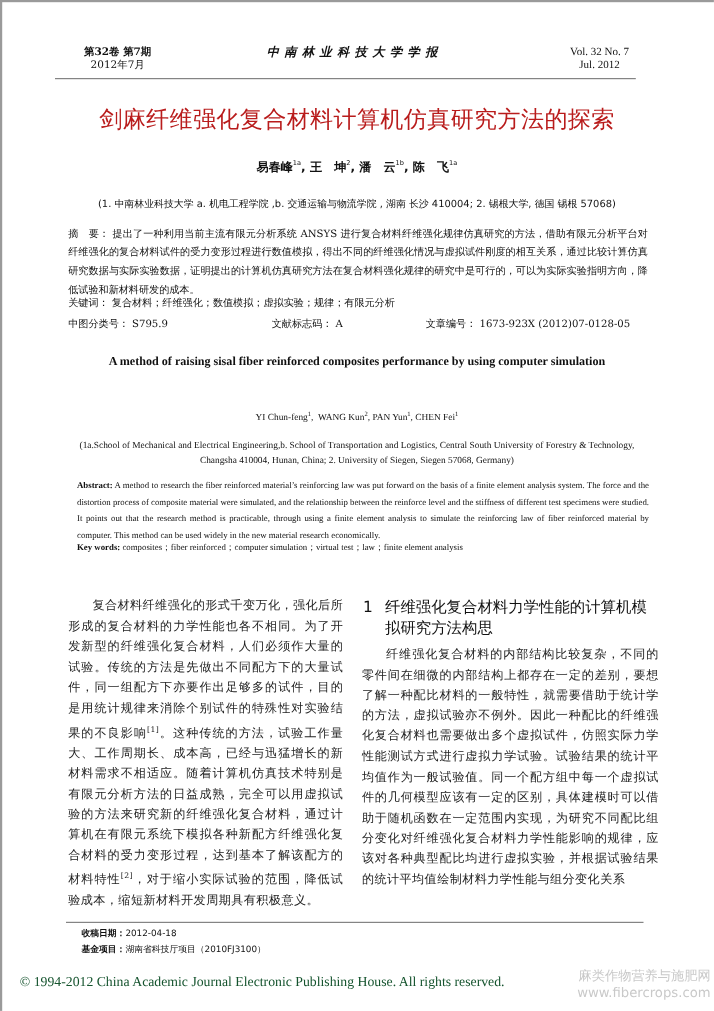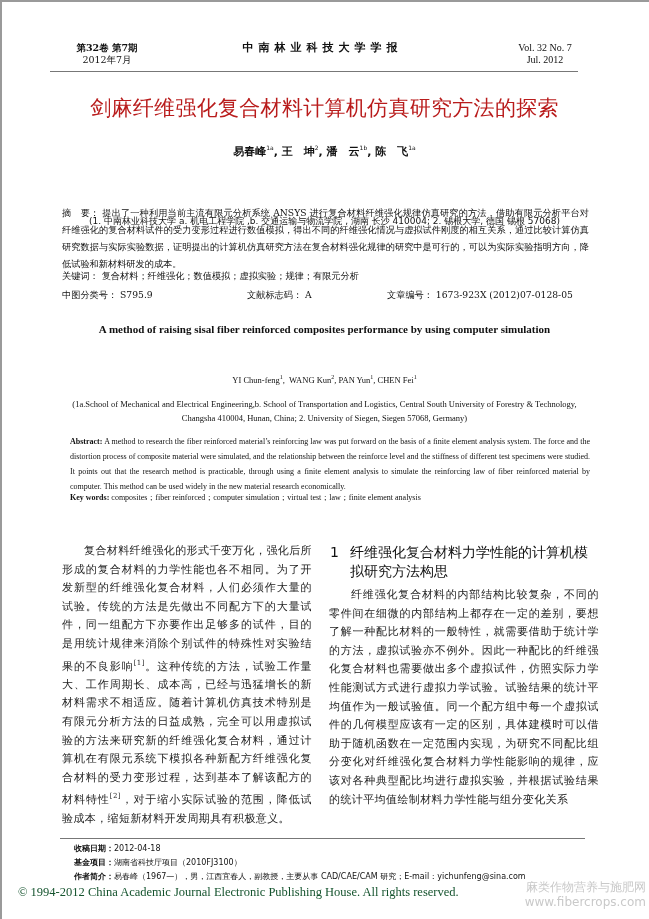--- a/index.html
+++ b/index.html
@@ -4,28 +4,28 @@
 <style>
   html, body { margin:0; padding:0; background:#ffffff; }
   body { width:649px; height:919px; position:relative; overflow:hidden;
          font-family:"DejaVu Serif", serif; color:#111; }
   .frame { position:absolute; left:0; top:0; width:647px; height:917px;
            border-top:2px solid #9a9a9a; border-left:2px solid #9a9a9a; }
   .abs { position:absolute; }
   .hdr-left { left:52px; top:42px; width:110px; font-size:9.5px; line-height:12px; text-align:center; font-weight:bold; }
   .hdr-left .l2 { font-weight:normal; }
   .hdr-center { left:150px; top:42px; width:345px; text-align:center; }
-  .hdr-center .cn { font-size:11px; letter-spacing:5px; font-weight:bold; line-height:12px; font-family:"DejaVu Sans", sans-serif; }
+  .hdr-center .cn { font-size:11px; letter-spacing:5px; font-weight:bold; line-height:12px; font-family:"DejaVu Sans", sans-serif;font-style:italic; }
   .hdr-center .en { font-size:9px; font-weight:bold; line-height:13px; font-family:"Liberation Serif", serif; }
   .hdr-right { left:490px; top:42px; width:110px; text-align:center; font-size:10px; line-height:12px; font-family:"Liberation Serif", serif; }
   .hdr-rule { left:50px; top:71px; width:528px; height:1px; background:#777; }
   .title-cn { left:40px; top:94px; width:569px; text-align:center; font-size:21px; font-family:"DejaVu Sans", sans-serif; letter-spacing:0.3px; color:#b91c1c; }
   .authors-cn { left:40px; top:144px; width:569px; text-align:center; font-size:11px; font-weight:bold; font-family:"DejaVu Sans", sans-serif; }
   .authors-cn sup, .authors-en sup { font-size:6px; font-weight:normal; }
-  .aff-cn { left:40px; top:179px; width:569px; text-align:center; font-size:9px; font-family:"DejaVu Sans", sans-serif;margin-top:36px; }
+  .aff-cn { left:40px; top:179px; width:569px; text-align:center; font-size:9px; font-family:"DejaVu Sans", sans-serif; }
   .abs-cn { left:62px; top:204px; width:527px; font-size:9.2px; line-height:17px; font-family:"DejaVu Serif", serif; text-align:justify; }
   .lbl { font-weight:normal; font-family:"DejaVu Sans", sans-serif; }
   .kw-cn { left:62px; top:269px; width:527px; font-size:9.2px; line-height:14px; }
   .cls-row { left:62px; top:288px; width:527px; font-size:9.2px; line-height:14px; }
   .cls-row span.item { position:absolute; white-space:nowrap; }
   .title-en { left:60px; top:318px; width:529px; text-align:center; font-size:11px; font-weight:bold; line-height:23px; font-family:"Liberation Serif", serif; }
   .authors-en { left:60px; top:374px; width:529px; text-align:center; font-size:8.5px; font-family:"Liberation Serif", serif; }
   .aff-en { left:60px; top:397px; width:529px; text-align:center; font-size:8.5px; line-height:14px; font-family:"Liberation Serif", serif; }
   .abs-en { left:70px; top:434px; width:520px; font-size:8px; line-height:15px; font-family:"Liberation Serif", serif; text-align:justify; }
   .abs-en .lbl-en { font-weight:bold; }
@@ -128,21 +128,20 @@
   <span class="num">1</span><span class="txt">纤维强化复合材料力学性能的计算机模拟研究方法构思</span>
 </div>
 <div class="abs col-right">
   <p>纤维强化复合材料的内部结构比较复杂，不同的零件间在细微的内部结构上都存在一定的差别，要想了解一种配比材料的一般特性，就需要借助于统计学的方法，虚拟试验亦不例外。因此一种配比的纤维强化复合材料也需要做出多个虚拟试件，仿照实际力学性能测试方式进行虚拟力学试验。试验结果的统计平均值作为一般试验值。同一个配方组中每一个虚拟试件的几何模型应该有一定的区别，具体建模时可以借助于随机函数在一定范围内实现，为研究不同配比组分变化对纤维强化复合材料力学性能影响的规律，应该对各种典型配比均进行虚拟实验，并根据试验结果的统计平均值绘制材料力学性能与组分变化关系</p>
 </div>
 
 <div class="abs foot-rule"></div>
 <div class="abs footnotes">
   <div><span class="flbl">收稿日期：</span><span>2012-04-18</span></div>
   <div><span class="flbl">基金项目：</span><span>湖南省科技厅项目（2010FJ3100）</span></div>
-  <div><span class="flbl">作者简介：</span><span>易春峰（1967—），男，江西宜春人，副教授，主要从事 CAD/CAE/CAM 研究；E-mail：yichunfeng@sina.com</span></div>
 </div>
 
 <div class="abs copyright">© 1994-2012 China Academic Journal Electronic Publishing House. All rights reserved.</div>
 <div class="abs cnki-url">http://www.cnki.net</div>
 <div class="abs watermark">
   <div>麻类作物营养与施肥网</div>
   <div>www.fibercrops.com</div>
 </div>
 
 </body></html>

